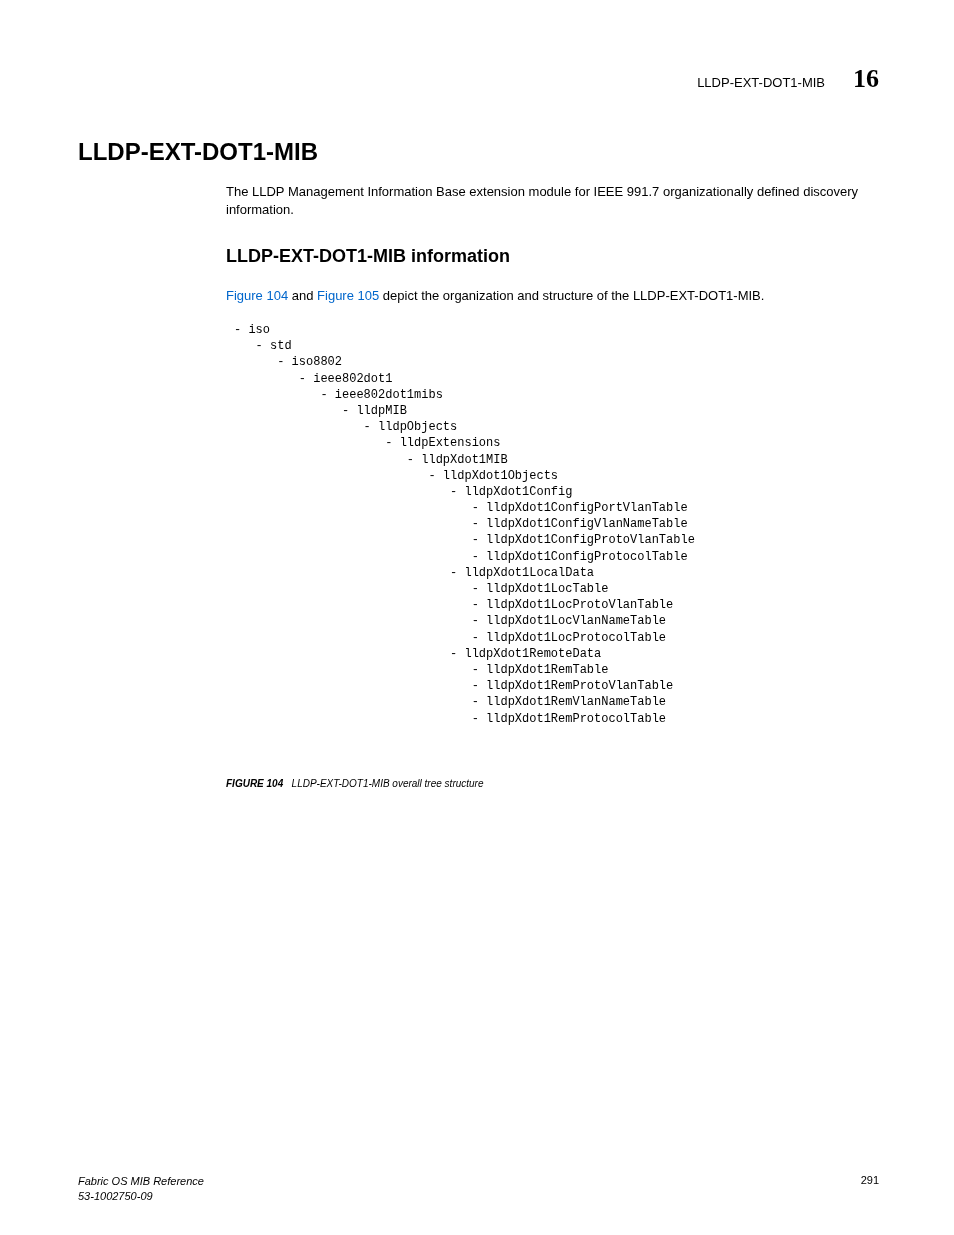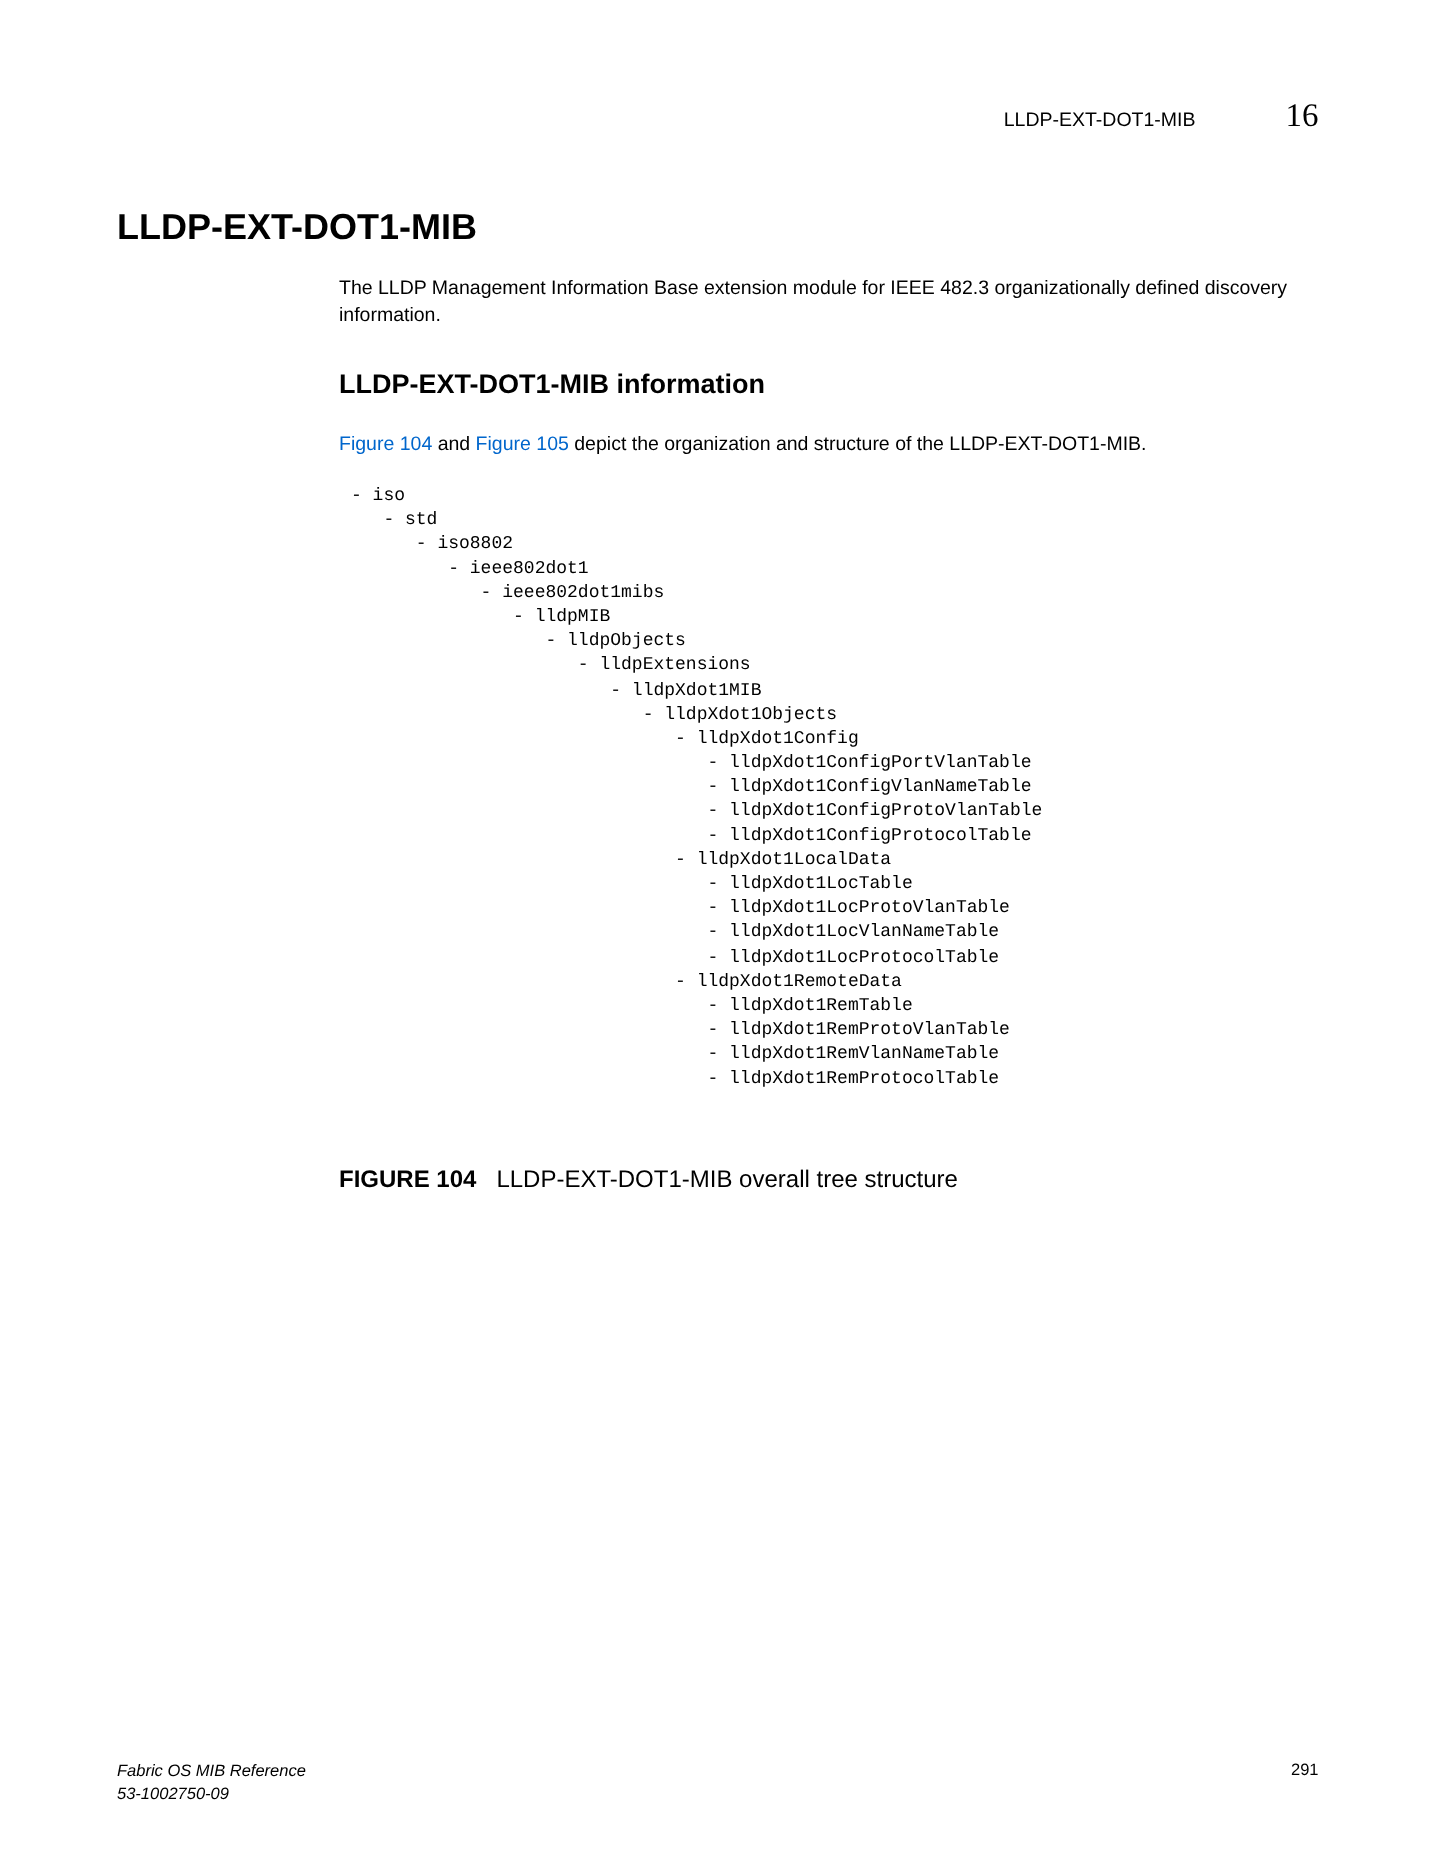--- a/index.html
+++ b/index.html
@@ -21,24 +21,23 @@
       right: 75px;
       display: flex;
       align-items: baseline;
       gap: 28px;
     }
     .header-text {
       font-size: 13px;
       color: #000;
     }
     .header-num {
-      font-size: 22px;
-      font-weight: normal;
+      font-size: 26px;
+      font-weight: bold;
       font-family: Georgia, 'Times New Roman', serif;
-      margin-left: 32px;
     }
     .main-heading {
       position: absolute;
       top: 138px;
       left: 78px;
       font-size: 24px;
       font-weight: bold;
       font-family: Arial, Helvetica, sans-serif;
     }
     .intro-para {
@@ -71,21 +70,22 @@
       left: 234px;
       font-family: 'Courier New', Courier, monospace;
       font-size: 12px;
       line-height: 1.35;
       white-space: pre;
     }
     .figure-caption {
       position: absolute;
       top: 778px;
       left: 226px;
-      font-size: 16px;
+      font-size: 10px;
+      font-style: italic;
     }
     .figure-caption .fig-label {
       font-weight: bold;
     }
     .footer {
       position: absolute;
       bottom: 32px;
       left: 78px;
       right: 75px;
     }
@@ -104,21 +104,21 @@
 </head>
 <body>
 
 <div class="header-line">
   <span class="header-text">LLDP-EXT-DOT1-MIB</span>
   <span class="header-num">16</span>
 </div>
 
 <h1 class="main-heading">LLDP-EXT-DOT1-MIB</h1>
 
-<p class="intro-para">The LLDP Management Information Base extension module for IEEE 482.3 organizationally defined discovery information.</p>
+<p class="intro-para">The LLDP Management Information Base extension module for IEEE 991.7 organizationally defined discovery information.</p>
 
 <h2 class="sub-heading">LLDP-EXT-DOT1-MIB information</h2>
 
 <p class="depict-line">
   <span class="link">Figure 104</span><span> and </span><span class="link">Figure 105</span><span> depict the organization and structure of the LLDP-EXT-DOT1-MIB.</span>
 </p>
 
 <pre class="tree">- iso
    - std
       - iso8802

